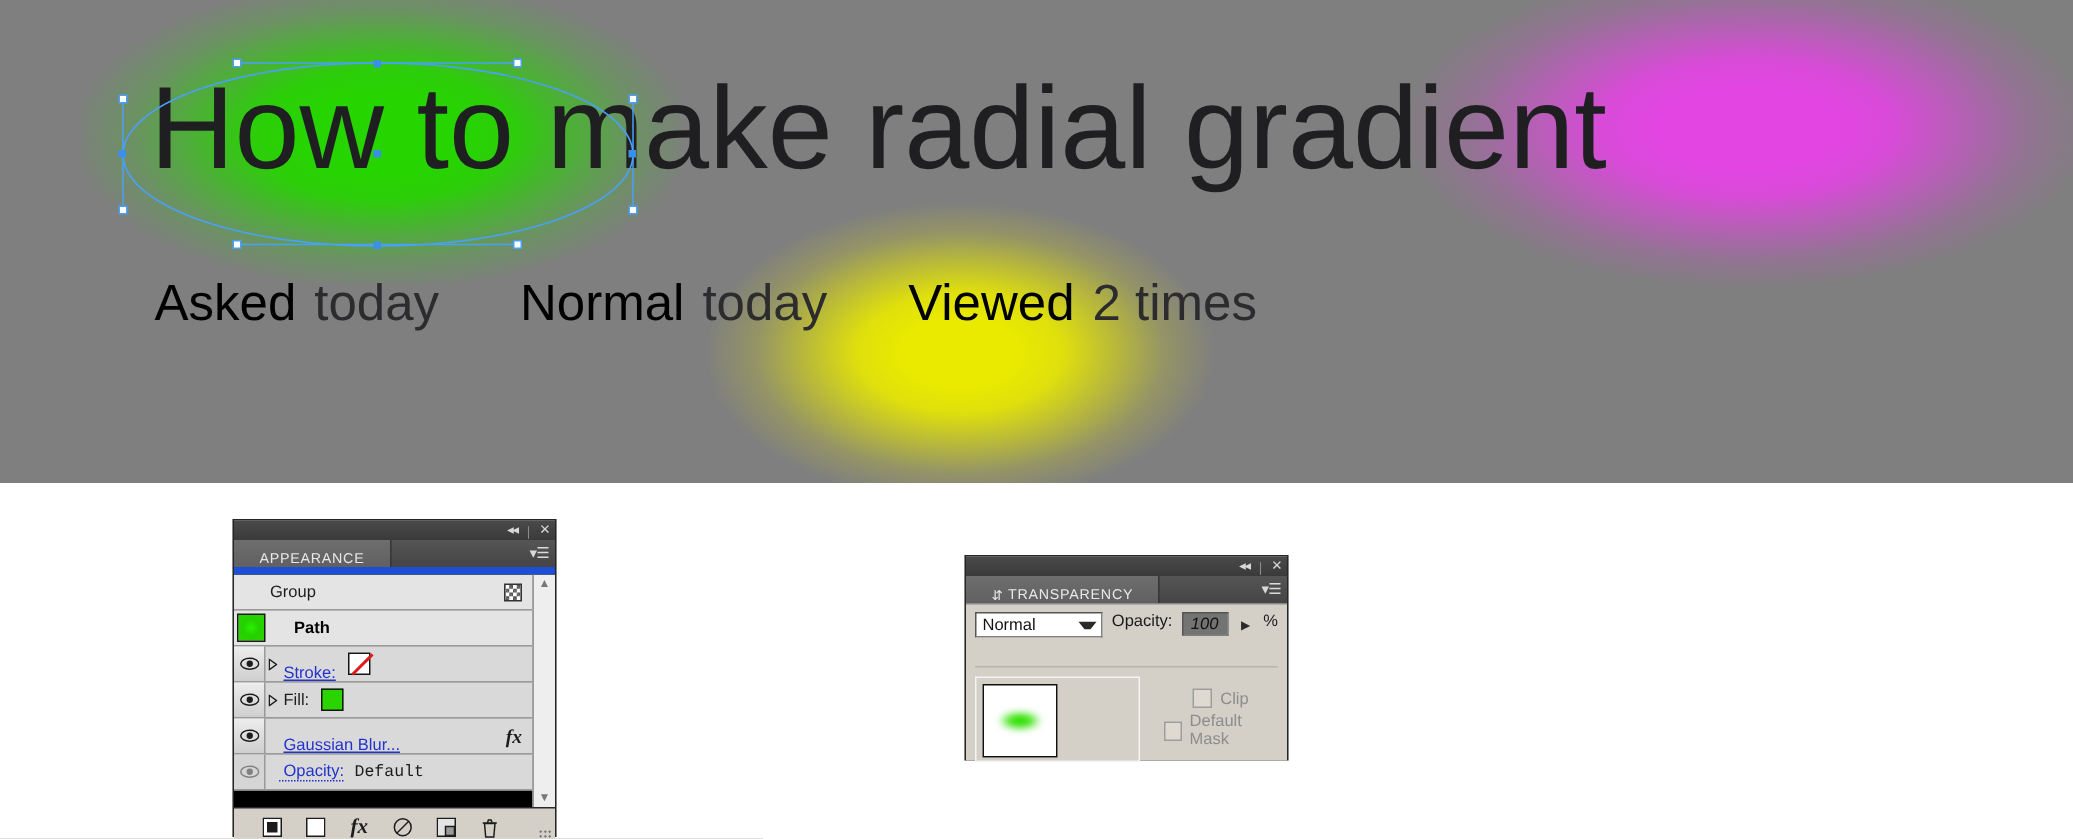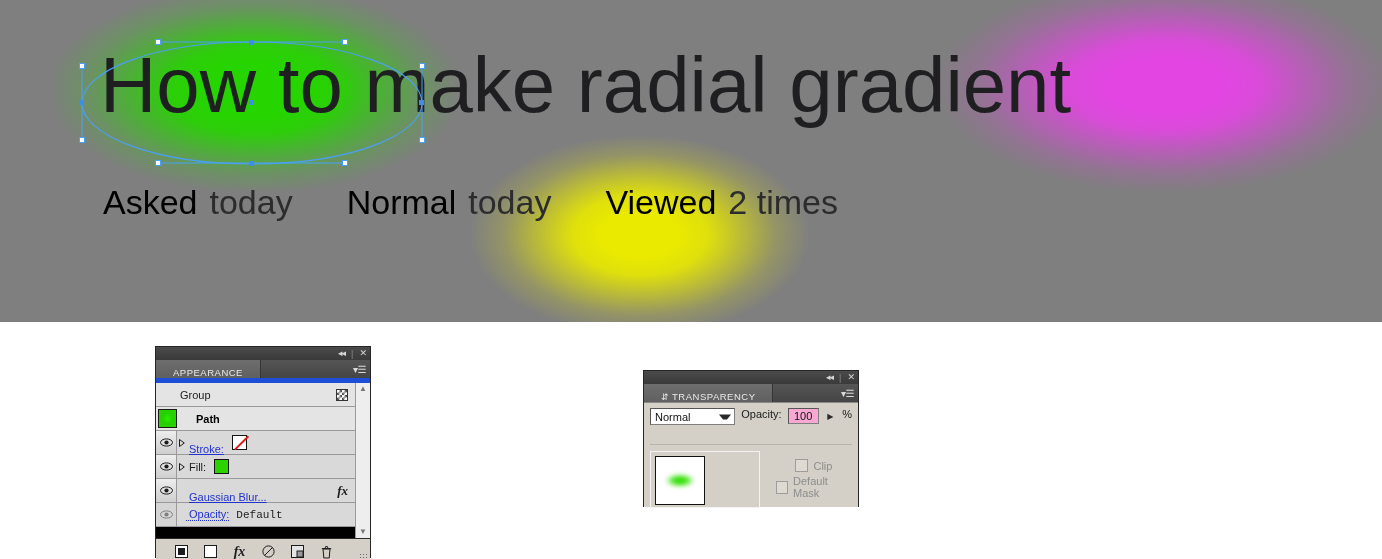--- a/index.html
+++ b/index.html
@@ -310,30 +310,31 @@
     position: absolute; right: 3px; top: 50%;
     transform: translateY(-50%);
     width: 0; height: 0;
     border-left: 4.5px solid transparent;
     border-right: 4.5px solid transparent;
     border-top: 5px solid #2a2a2a;
   }
   .op-label { font-size: 11px; color: #1a1a1a; }
   .op-field {
     width: 32px; height: 16px;
-    background: #f9a8d4;
+    background: #737373;
     border: 1px solid #7f7f7f;
     border-top-color: #555;
     border-left-color: #555;
     display: flex;
     align-items: center;
     justify-content: center;
     font-size: 11px;
     color: #111;
     box-sizing: border-box;
+    font-style: italic;
   }
   .op-stepper {
     width: 12px; height: 16px;
     display: flex; align-items: center; justify-content: center;
     color: #2a2a2a; font-size: 8px;
     background: #d4d0c8;
   }
   .op-pct { font-size: 11px; color: #1a1a1a; }
   .tr-bottom {
     display: flex;

